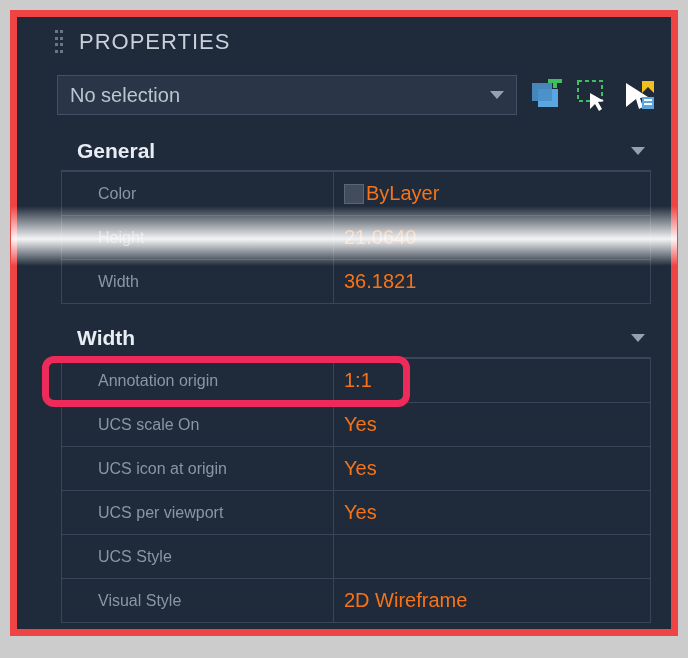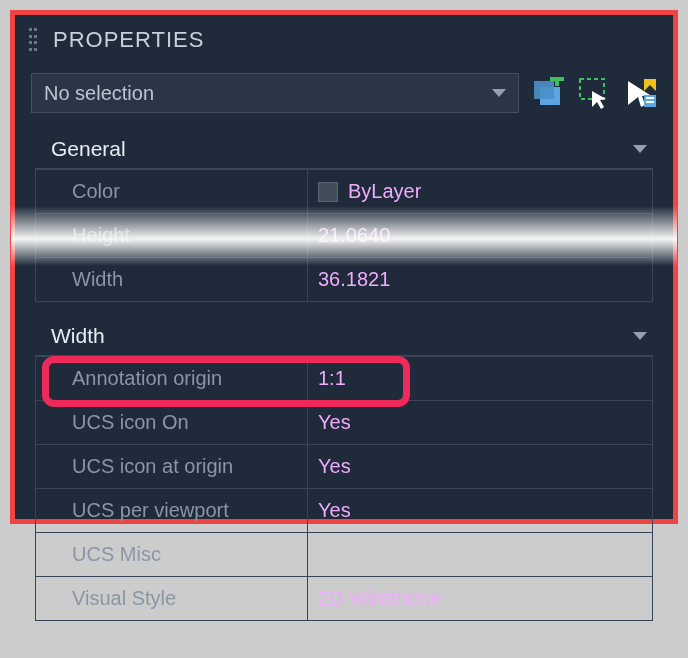--- a/index.html
+++ b/index.html
@@ -9,23 +9,24 @@
     background: #ccc;
     font-family: "Segoe UI", Arial, sans-serif;
     font-size: 20px;
     overflow: hidden;
   }
   .panel {
     position: absolute;
     left: 10px;
     top: 10px;
     width: 668px;
-    height: 514px;
+    height: 626px;
     background: #1f2a3a;
-    border: 5px solid #ef4444;
+    border: 7px solid #ef4444;
+    padding-left: 24px;
   }
   .panel-header {
     height: 50px;
     display: flex;
     align-items: center;
     padding: 0 14px;
     color: #c8d0da;
     letter-spacing: 1px;
     font-size: 22px;
     font-weight: 300;
@@ -73,51 +74,51 @@
   }
   .section {
     margin: 0 20px;
   }
   .section-header {
     height: 40px;
     display: flex;
     align-items: center;
     justify-content: space-between;
     color: #e8edf3;
-    font-weight: 400;
+    font-weight: 700;
     font-size: 21px;
     border-bottom: 1px solid #3a465a;
     padding: 0 6px 0 16px;
   }
   .rows {
     border: 1px solid #394558;
     border-top: none;
   }
   .row {
     display: flex;
     height: 44px;
     border-top: 1px solid #394558;
   }
   .row .label {
     width: 272px;
     padding-left: 36px;
     display: flex;
     align-items: center;
     color: #8a96a6;
-    font-size: 20px;
+    font-size: 16px;
     border-right: 1px solid #394558;
   }
   .row .value {
     flex: 1;
     display: flex;
     align-items: center;
     padding-left: 10px;
-    color: #f0abfc;
+    color: #f97316;
     font-size: 20px;
-    gap: 10px;
+    gap: 2px;
   }
   .swatch {
     width: 20px; height: 20px;
     background: #424c5b;
     border: 1px solid #5a6678;
   }
   .fade-top {
     position: absolute;
     left: 11px; right: 11px;
     top: 206px; height: 60px;
@@ -216,33 +217,33 @@
     <div class="section-header">
       <span>Width</span>
       <span class="chev-down"></span>
     </div>
     <div class="rows">
       <div class="row">
         <div class="label">Annotation origin</div>
         <div class="value">1:1</div>
       </div>
       <div class="row">
-        <div class="label">UCS icon On</div>
+        <div class="label">UCS scale On</div>
         <div class="value">Yes</div>
       </div>
       <div class="row">
         <div class="label">UCS icon at origin</div>
         <div class="value">Yes</div>
       </div>
       <div class="row">
         <div class="label">UCS per viewport</div>
         <div class="value">Yes</div>
       </div>
       <div class="row">
-        <div class="label">UCS Misc</div>
+        <div class="label">UCS Style</div>
         <div class="value"></div>
       </div>
       <div class="row">
         <div class="label">Visual Style</div>
         <div class="value">2D Wireframe</div>
       </div>
     </div>
   </div>
 
 </div>

